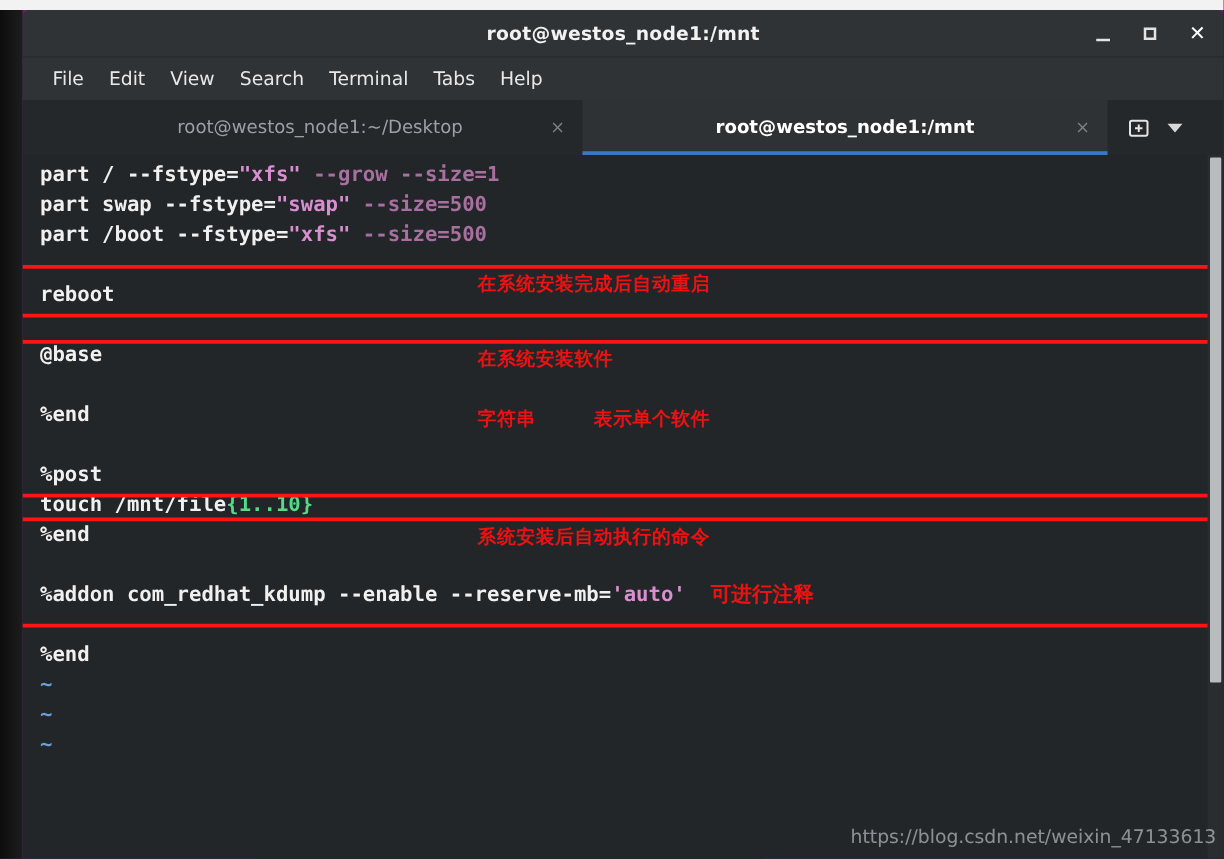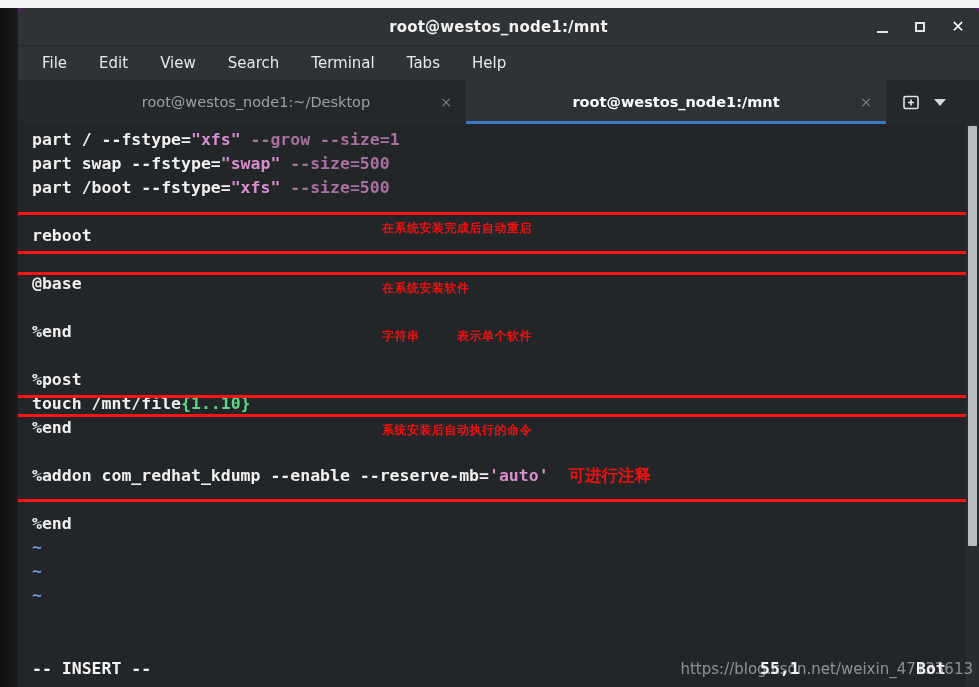--- a/index.html
+++ b/index.html
@@ -106,21 +106,21 @@
   }
 
   
   .menubar {
     height: 34px;
     flex: 0 0 34px;
     background: #2f3336;
     display: flex;
     align-items: center;
     padding-left: 16px;
-    gap: 16px;
+    gap: 4px;
   }
   .menu-item {
     font-size: 15px;
     color: #e8e8e8;
     padding: 3px 8px;
     border-radius: 3px;
     cursor: pointer;
     white-space: nowrap;
   }
 
@@ -224,21 +224,21 @@
   .redbox {
     position: absolute;
     border: 3px solid #ff1414;
     pointer-events: none;
   }
   .annot {
     position: absolute;
     color: #ee1111;
     font-family: Liberation Serif, serif;
     font-weight: bold;
-    font-size: 12px;
+    font-size: 15px;
     line-height: 24px;
     white-space: pre;
     letter-spacing: 0.5px;
   }
   .annot-inline {
     color: #ee1111;
     font-family: "DejaVu Sans", "Liberation Sans", sans-serif;
     font-weight: bold;
     font-size: 16.5px;
     margin-left: 20px;
@@ -385,25 +385,20 @@
 
       <div class="redbox" style="left:-7px; top:88px; width:960px; height:42px;"></div>
       <div class="redbox" style="left:-7px; top:148px; width:960px; height:126px;"></div>
       <div class="redbox" style="left:-7px; top:290px; width:960px; height:88px;"></div>
 
       <div class="annot" style="left:364px; top:92px;">在系统安装完成后自动重启</div>
       <div class="annot" style="left:364px; top:152px;">在系统安装软件</div>
       <div class="annot" style="left:364px; top:200px;">字符串　　　表示单个软件</div>
       <div class="annot" style="left:364px; top:294px;">系统安装后自动执行的命令</div>
 
-      <div class="statusline">
-        <span class="status-mode">-- INSERT --</span>
-        <span class="status-pos">55,1</span>
-        <span class="status-loc">Bot</span>
-      </div>
 
       <div class="scrollbar">
         <div class="scrollbar-thumb"></div>
       </div>
 
       <div class="watermark">https://blog.csdn.net/weixin_47133613</div>
 
     </div>
 
   </div>

